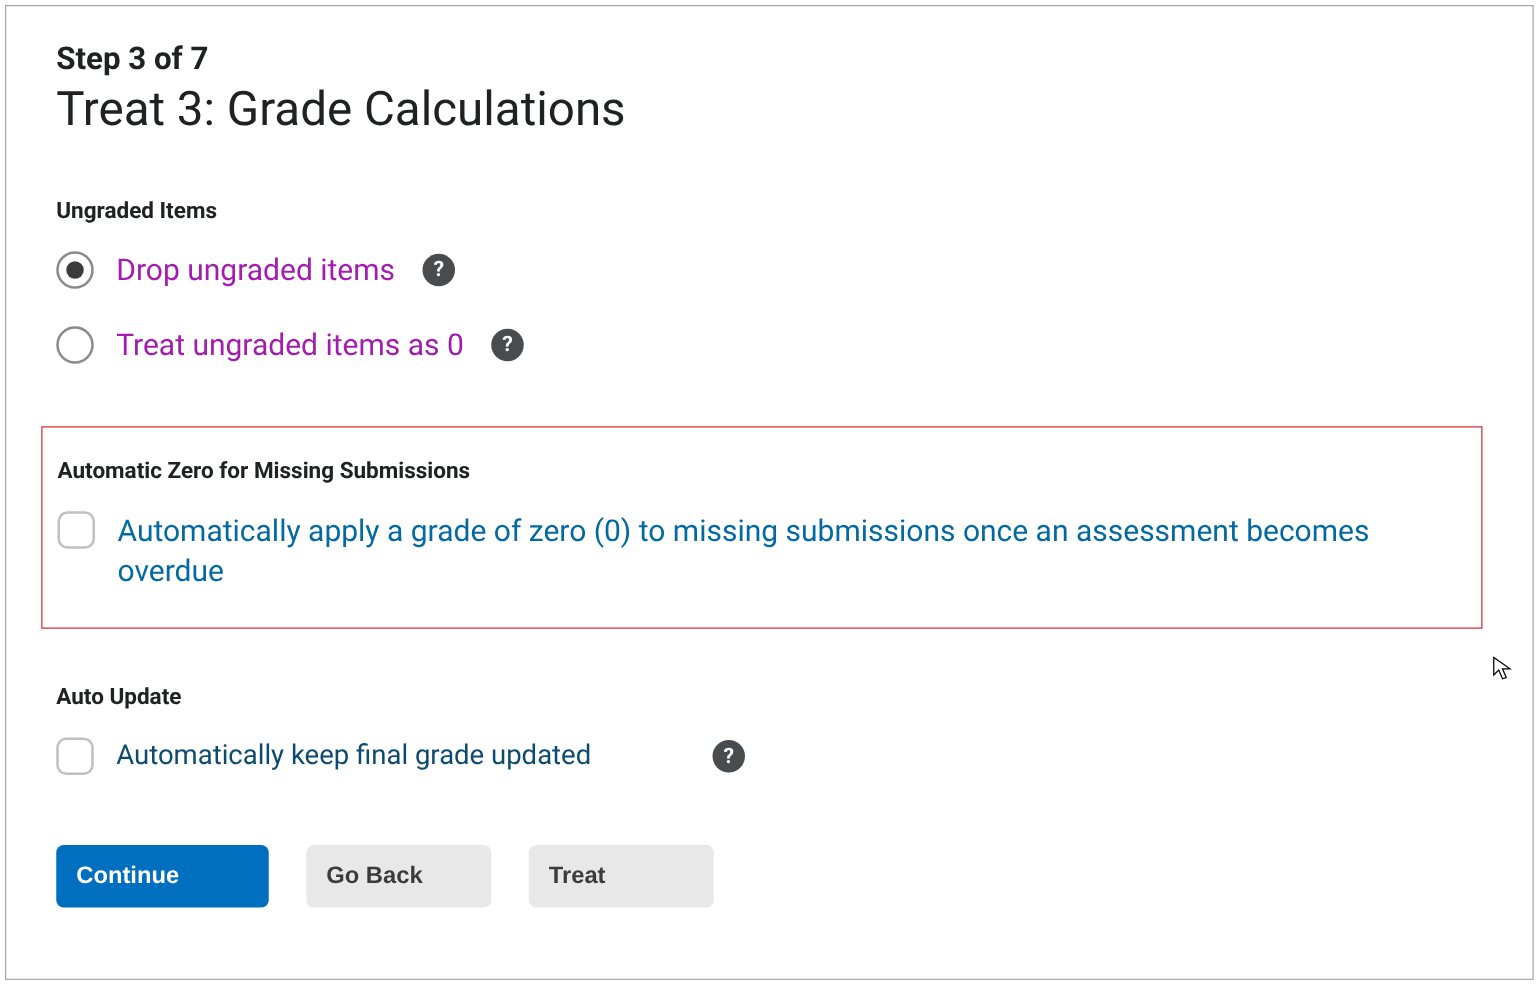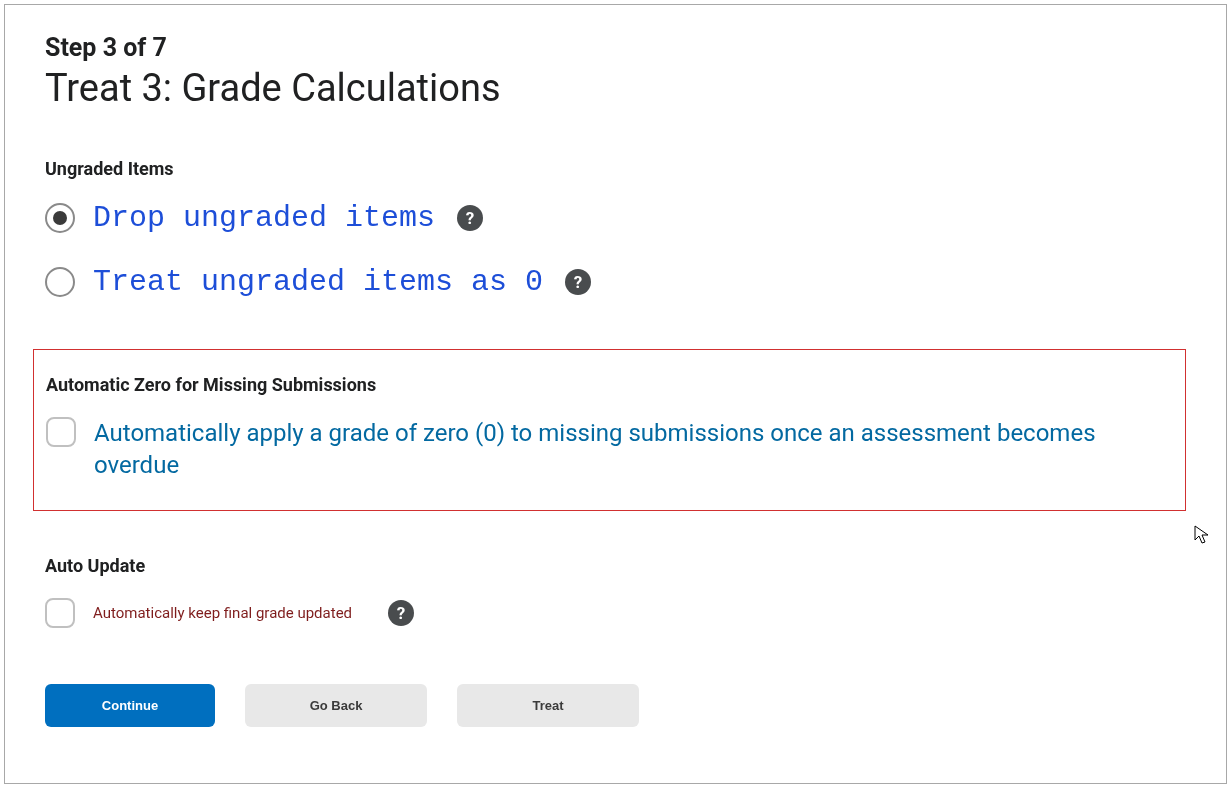--- a/index.html
+++ b/index.html
@@ -64,24 +64,23 @@
     }
     .radio-input.selected::after {
       content: "";
       width: 14px;
       height: 14px;
       background: #3b3b3b;
       border-radius: 50%;
       display: block;
     }
     .radio-label {
-      font-size: 30px;
-      color: #1d4ed8;
+      font-size: 24px;
+      color: #a21caf;
       margin-right: 22px;
-      font-family: Liberation Mono, monospace;
     }
     .help-icon {
       width: 26px;
       height: 26px;
       border-radius: 50%;
       background: #494c4e;
       color: #fff;
       display: inline-flex;
       align-items: center;
       justify-content: center;
@@ -122,46 +121,46 @@
       margin-top: 6px;
     }
     .auto-update-section {
       margin-bottom: 56px;
     }
     .auto-update-row {
       display: flex;
       align-items: center;
     }
     .auto-update-label {
-      font-size: 15px;
-      color: #7f1d1d;
-      margin-right: 36px;
+      font-size: 22px;
+      color: #0c4a6e;
+      margin-right: 97px;
     }
     .button-row {
       display: flex;
       gap: 30px;
     }
     .btn {
-      padding: 14px 4px;
-      font-size: 13px;
+      padding: 14px 16px;
+      font-size: 19px;
       font-weight: 600;
       border-radius: 6px;
       border: none;
       cursor: pointer;
-      text-align: center;
+      text-align: left;
     }
     .btn-primary {
       background: #006fbf;
       color: #fff;
       width: 170px;
     }
     .btn-secondary {
       background: #e8e8e8;
       color: #3b3b3b;
-      width: 182px;
+      width: 148px;
     }
     .cursor-arrow {
       position: absolute;
       right: 16px;
       top: 520px;
       width: 16px;
       height: 20px;
       pointer-events: none;
     }
   </style>

